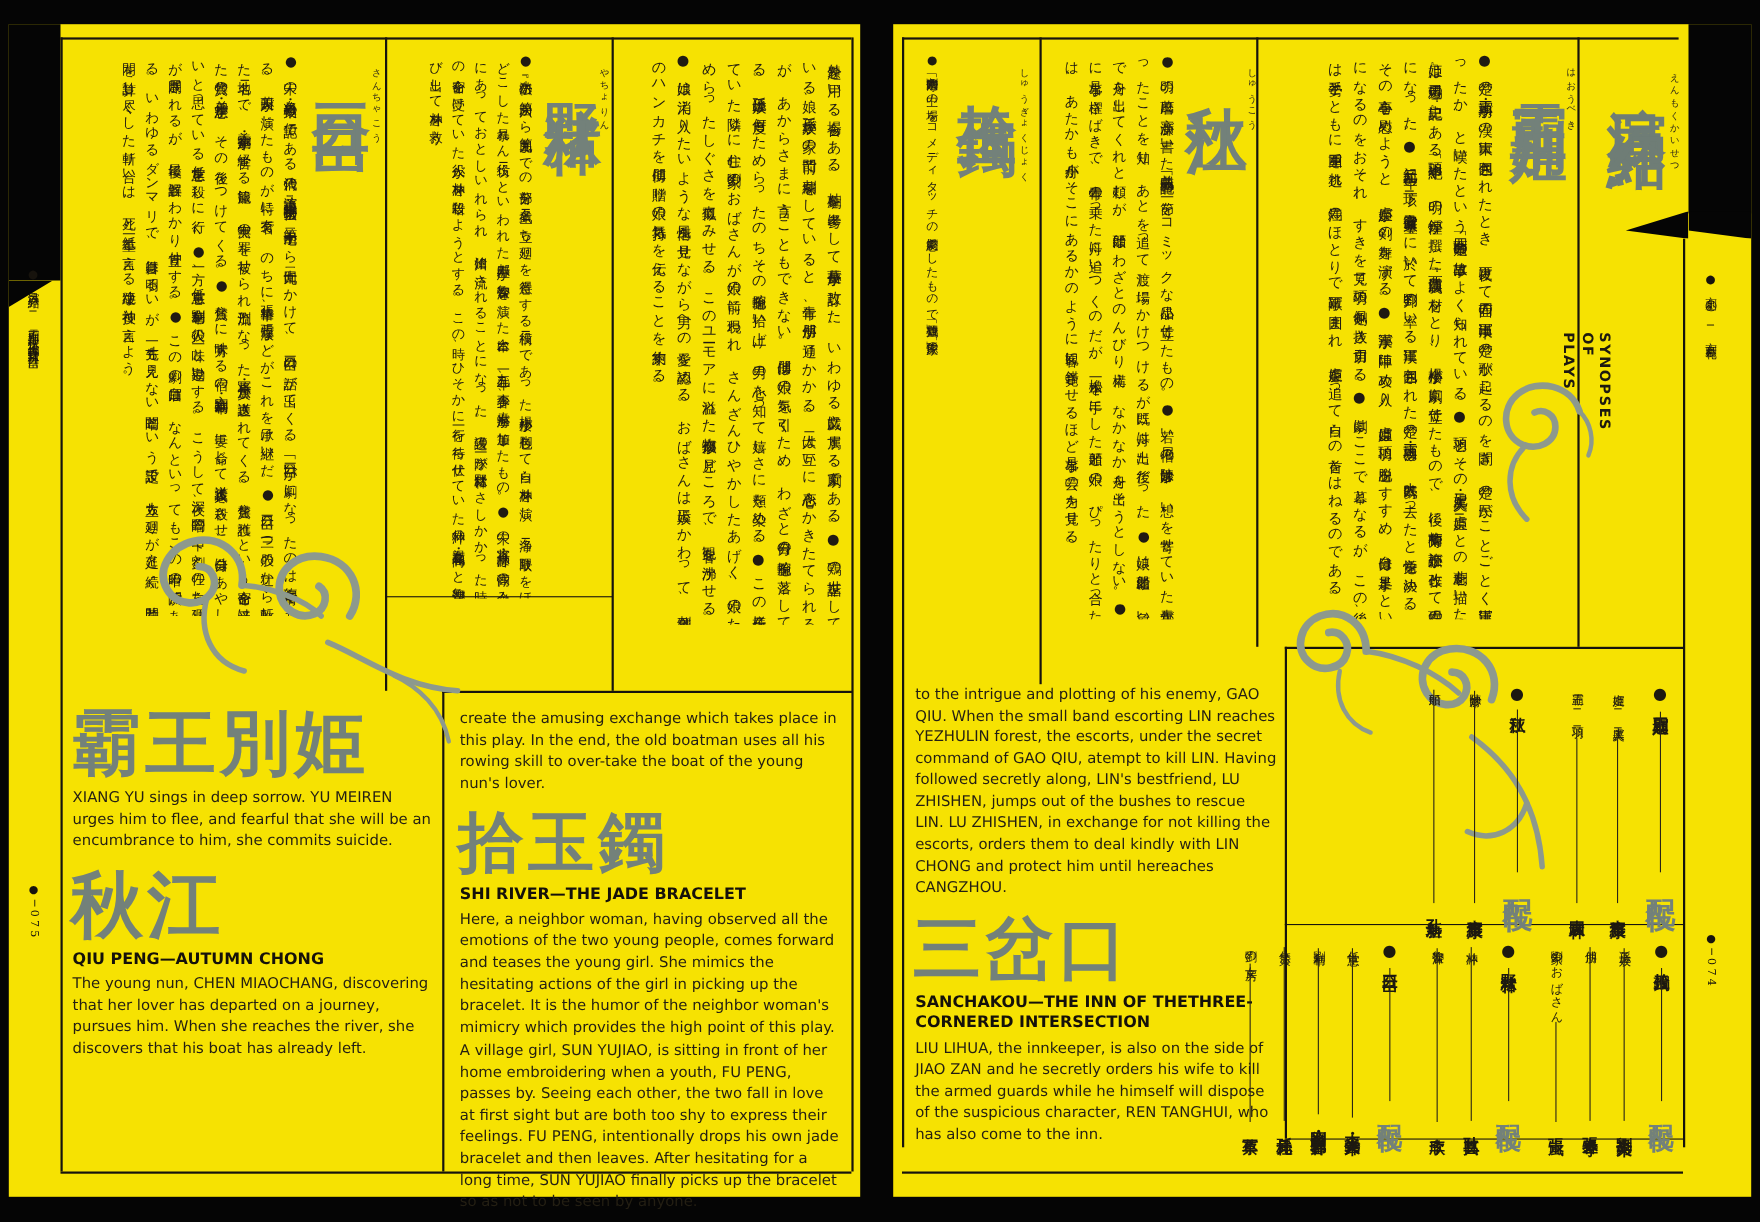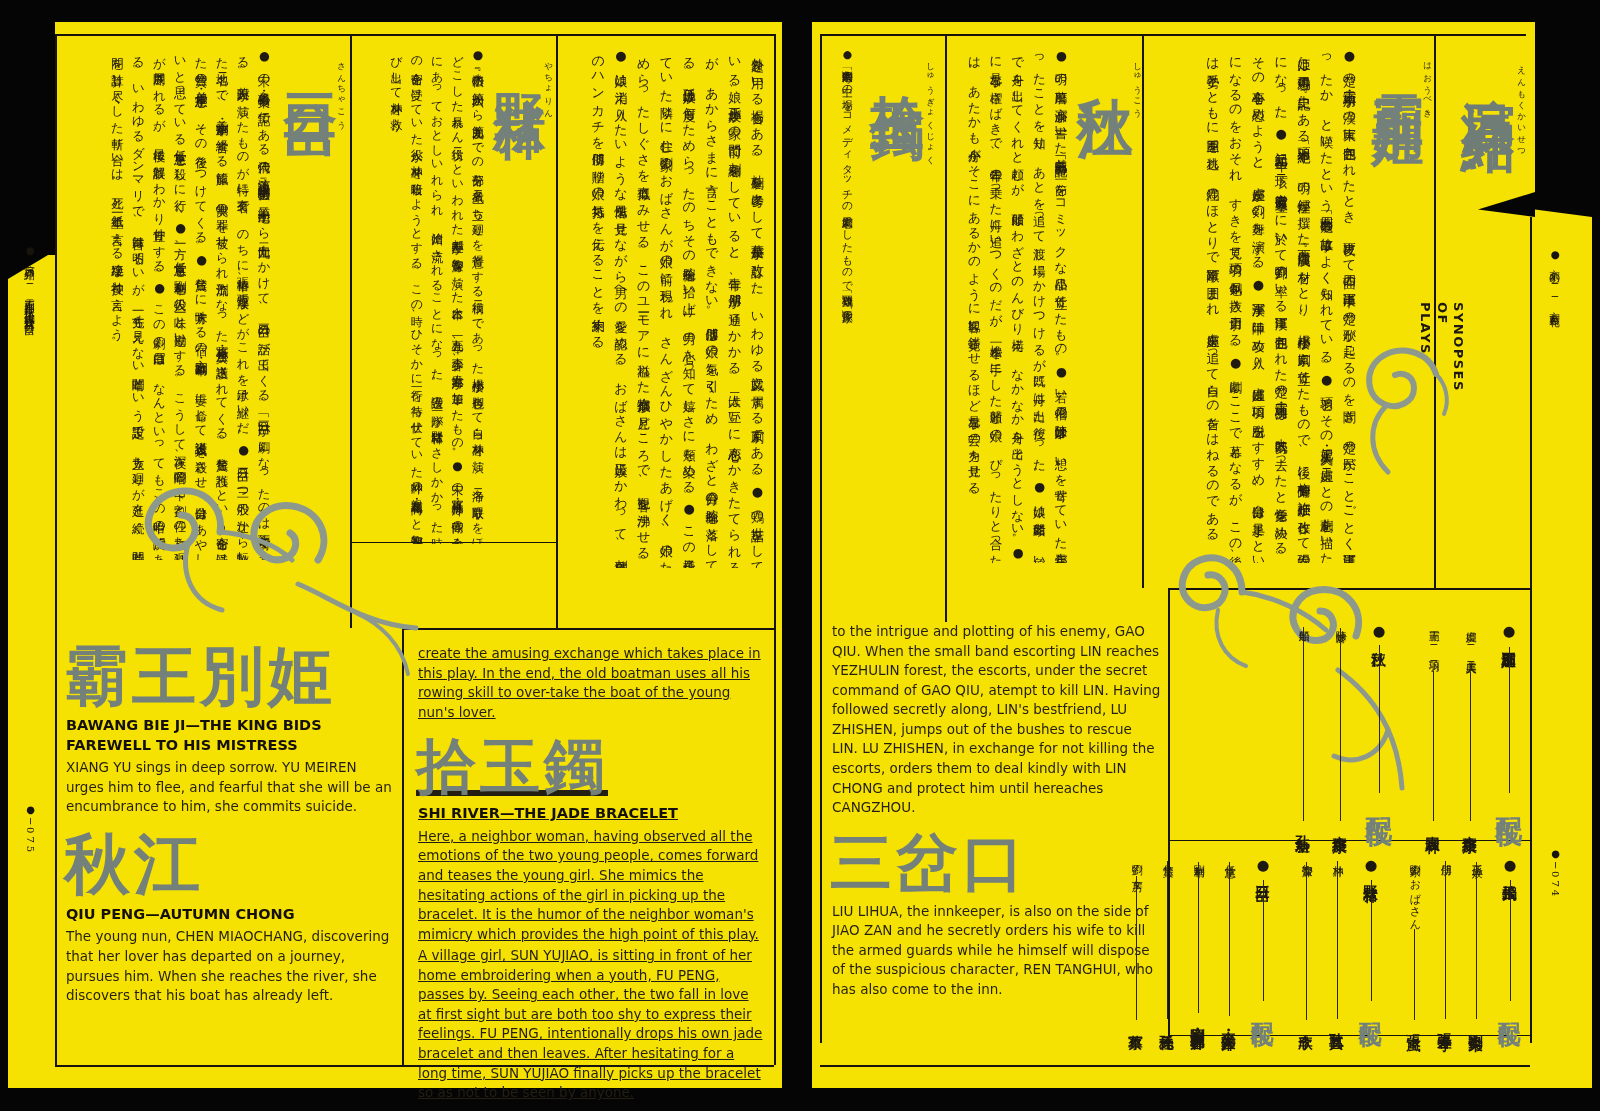--- a/index.html
+++ b/index.html
@@ -88,29 +88,28 @@
       <path d="M92 58c4-26-18-46-44-40C26 23 14 45 24 62c9 15 31 16 40 3 7-10 1-24-11-24" stroke-width="7"></path>
       <path d="M190 86c14-22 2-50-26-54-22-3-40 12-38 32 2 16 18 26 32 20 11-5 13-19 4-25" stroke-width="7"></path>
       <path d="M92 58c26 2 56 12 72 28" stroke-width="5"></path>
       <path d="M170 110c34 14 66 40 118 44" stroke-width="5"></path>
       <path d="M60 70c-8 30 4 58 34 66" stroke-width="5"></path>
       <path d="M230 140c22 10 44 30 50 60" stroke-width="4"></path>
     </svg>
 
     <div class="en" style="position:absolute;left:58px;top:608px;width:330px;">
       <div class="en-kanji" style="font-size:64px;">霸王別姫</div>
-      <div class="en-head"><b>BAWANG BIE JI</b><span>—THE KING BIDS FAREWELL TO HIS MISTRESS</span></div>
       <p>XIANG YU sings in deep sorrow. YU MEIREN urges him to flee, and fearful that she will be an encumbrance to him, she commits suicide.</p>
       <div class="en-kanji" style="font-size:66px;">秋江</div>
       <div class="en-head"><b>QIU PENG</b><span>—AUTUMN CHONG</span></div>
       <p>The young nun, CHEN MIAOCHANG, discovering that her lover has departed on a journey, pursues him. When she reaches the river, she discovers that his boat has already left.</p>
 
     </div>
 
-    <div class="en" style="position:absolute;left:410px;top:622px;width:348px;text-decoration:underline;">
+    <div class="en" style="position:absolute;left:410px;top:622px;width:348px;">
       <p>create the amusing exchange which takes place in this play. In the end, the old boatman uses all his rowing skill to over-take the boat of the young nun's lover.</p>
       <div class="en-kanji" style="font-size:60px;">拾玉鐲</div>
       <div class="en-head"><b>SHI RIVER</b><span>—THE JADE BRACELET</span></div>
       <p>Here, a neighbor woman, having observed all the emotions of the two young people, comes forward and teases the young girl. She mimics the hesitating actions of the girl in picking up the bracelet. It is the humor of the neighbor woman's mimicry which provides the high point of this play.</p>
       <p>A village girl, SUN YUJIAO, is sitting in front of her home embroidering when a youth, FU PENG, passes by. Seeing each other, the two fall in love at first sight but are both too shy to express their feelings. FU PENG, intentionally drops his own jade bracelet and then leaves. After hesitating for a long time, SUN YUJIAO finally picks up the bracelet so as not to be seen by anyone.</p>
 
     </div>
   </div>
 
   <div class="page page-right">
@@ -171,20 +170,21 @@
       <path d="M178 96c10-26-10-50-38-46-21 3-31 24-21 40 8 13 27 14 34 3 6-10 0-22-11-22" stroke-width="7"></path>
       <path d="M64 52c32 4 64 20 84 38" stroke-width="5"></path>
       <path d="M160 130c36 26 60 62 64 118" stroke-width="5"></path>
       <path d="M210 190c-8 26-32 36-54 26" stroke-width="5"></path>
       <path d="M40 70c-6 26 6 48 28 56" stroke-width="4"></path>
     </svg>
 
     <div class="en" style="position:absolute;left:20px;top:600px;width:330px;">
       <p>to the intrigue and plotting of his enemy, GAO QIU. When the small band escorting LIN reaches YEZHULIN forest, the escorts, under the secret command of GAO QIU, atempt to kill LIN. Having followed secretly along, LIN's bestfriend, LU ZHISHEN, jumps out of the bushes to rescue LIN. LU ZHISHEN, in exchange for not killing the escorts, orders them to deal kindly with LIN CHONG and protect him until hereaches CANGZHOU.</p>
       <div class="en-kanji" style="font-size:62px;">三岔口</div>
+      <div class="en-head"><b>SANCHAKOU</b><span>—THE INN OF THETHREE-CORNERED INTERSECTION</span></div>
       <p>LIU LIHUA, the innkeeper, is also on the side of JIAO ZAN and he secretly orders his wife to kill the armed guards while he himself will dispose of the suspicious character, REN TANGHUI, who has also come to the inn.</p>
 
     </div>
 
     <div class="cast-row" style="left:360px;top:600px;width:352px;height:206px;padding-right:6px;">
       <div class="cgroup">
         <div class="entry" style="width:30px;">
           <div class="ptitle">●霸王別姫</div>
           <div class="lead"></div>
           <div class="plabel">配役</div>

